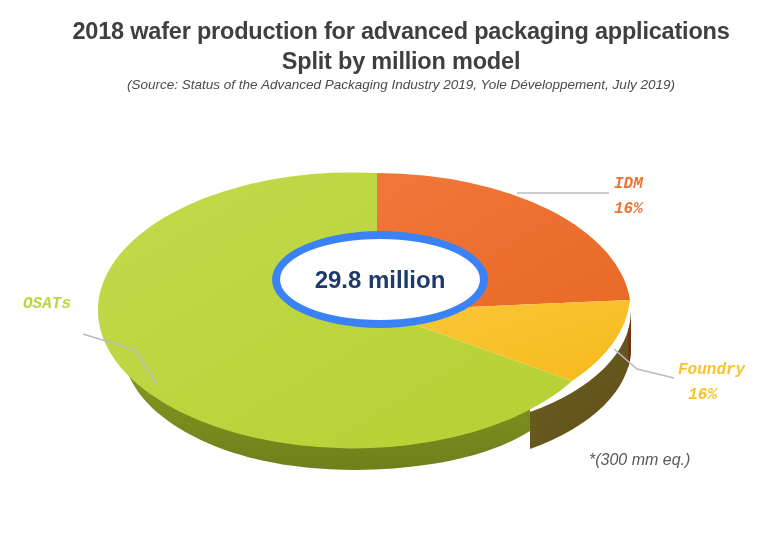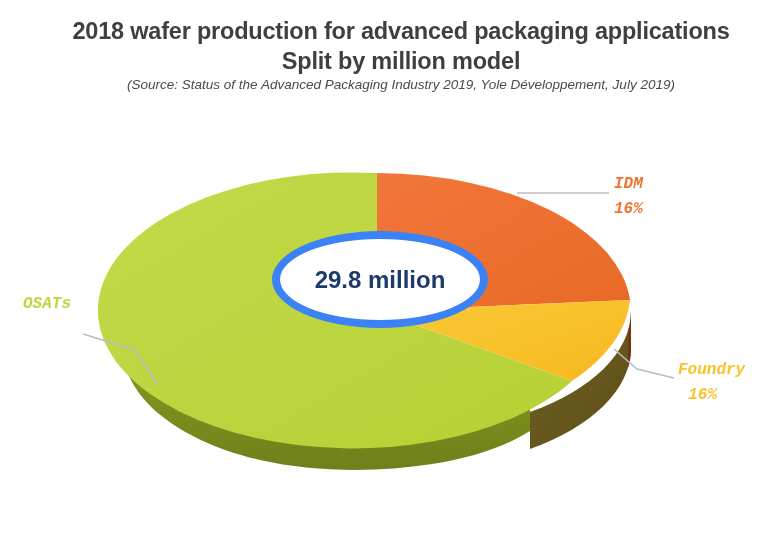--- a/index.html
+++ b/index.html
@@ -233,14 +233,15 @@
       <span>Foundry</span>
       <span class="pct">16%</span>
     </div>
 
     <div class="slice-label" id="label-osats">
       <span>OSATs</span>
     </div>
 
   </div>
 
+  <div id="footnote">*(300 mm eq.)</div>
 
 </div>
 
 </body></html>

